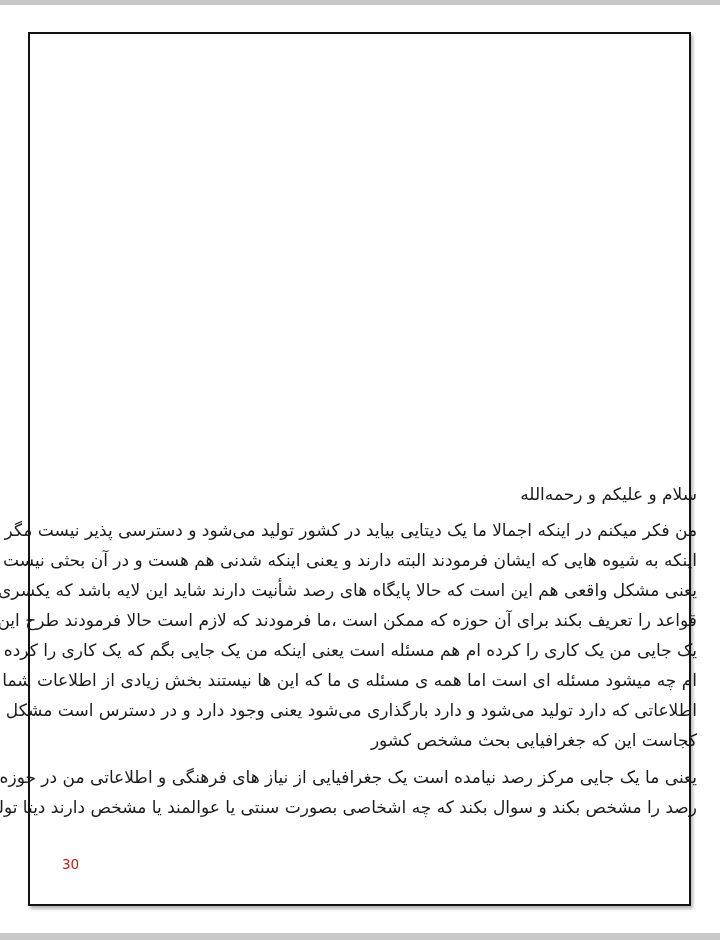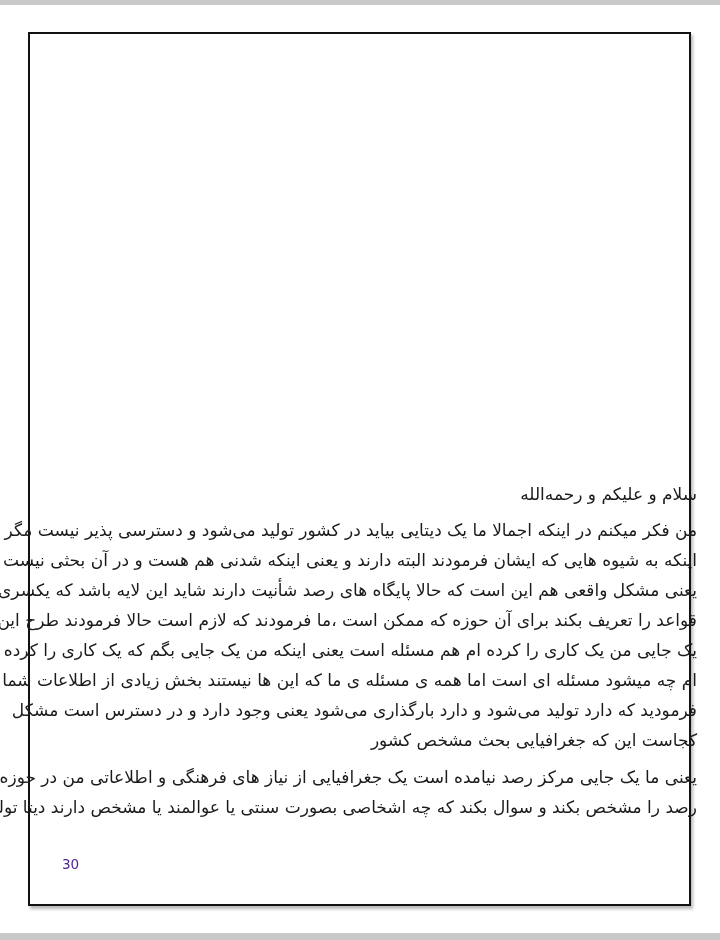--- a/index.html
+++ b/index.html
@@ -70,21 +70,21 @@
   }
   .para2 {
     margin-top: 7px;
   }
 
   .page-number {
     position: absolute;
     left: 62px;
     top: 851px;  
     font-size: 13.5px;
-    color: #4c1d95;
+    color: #b91c1c;
     direction: ltr;
   }
 </style>
 </head>
 <body>
 
 <div class="viewer">
 
   <div class="chrome-strip top"></div>
 
@@ -96,21 +96,21 @@
 
       <div class="line greeting">سلام و علیکم و رحمه‌الله</div>
 
       <div>
         <div class="line">من فکر میکنم در اینکه اجمالا ما یک دیتایی بیاید در کشور تولید می‌شود و دسترسی پذیر نیست مگر</div>
         <div class="line">اینکه به شیوه هایی که ایشان فرمودند البته دارند و یعنی اینکه شدنی هم هست و در آن بحثی نیست</div>
         <div class="line">یعنی مشکل واقعی هم این است که حالا پایگاه های رصد شأنیت دارند شاید این لایه باشد که یکسری</div>
         <div class="line">قواعد را تعریف بکند برای آن حوزه که ممکن است ،ما فرمودند که لازم است حالا فرمودند طرح این که</div>
         <div class="line">یک جایی من یک کاری را کرده ام هم مسئله است یعنی اینکه من یک جایی بگم که یک کاری را کرده</div>
         <div class="line">ام چه میشود مسئله ای است اما همه ی مسئله ی ما که این ها نیستند بخش زیادی از اطلاعات شما</div>
-        <div class="line">فرمودید که دارد تولید می‌شود و دارد بارگذاری می‌شود یعنی وجود دارد و در دسترس است مشکل</div>
+        <div class="line">اطلاعاتی که دارد تولید می‌شود و دارد بارگذاری می‌شود یعنی وجود دارد و در دسترس است مشکل</div>
         <div class="line">کجاست این که جغرافیایی بحث مشخص کشور</div>
       </div>
 
       <div class="para2">
         <div class="line">یعنی ما یک جایی مرکز رصد نیامده است یک جغرافیایی از نیاز های فرهنگی و اطلاعاتی من در حوزه</div>
         <div class="line">رصد را مشخص بکند و سوال بکند که چه اشخاصی بصورت سنتی یا عوالمند یا مشخص دارند دیتا تولید</div>
       </div>
 
     </div>
 

